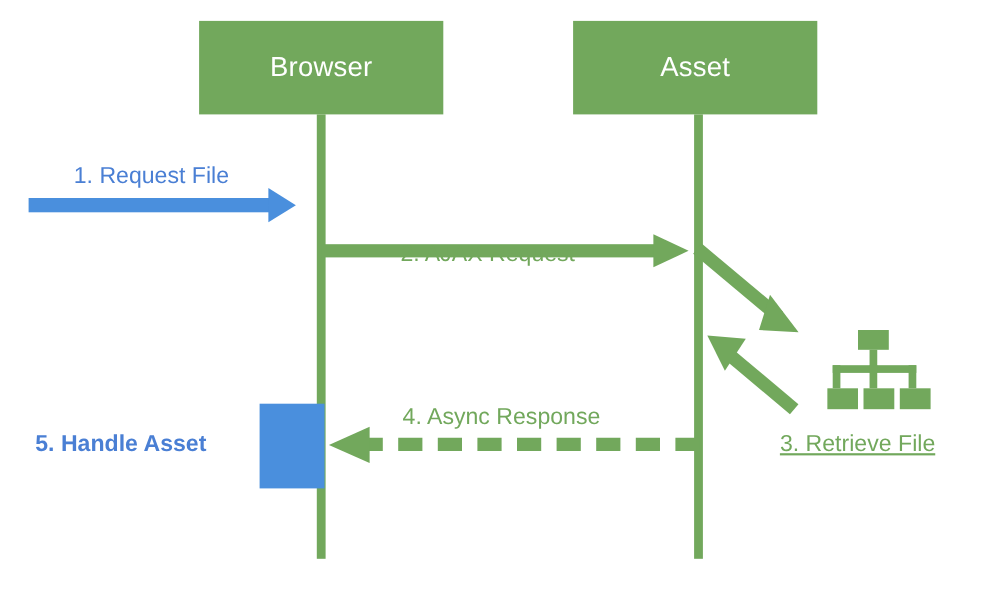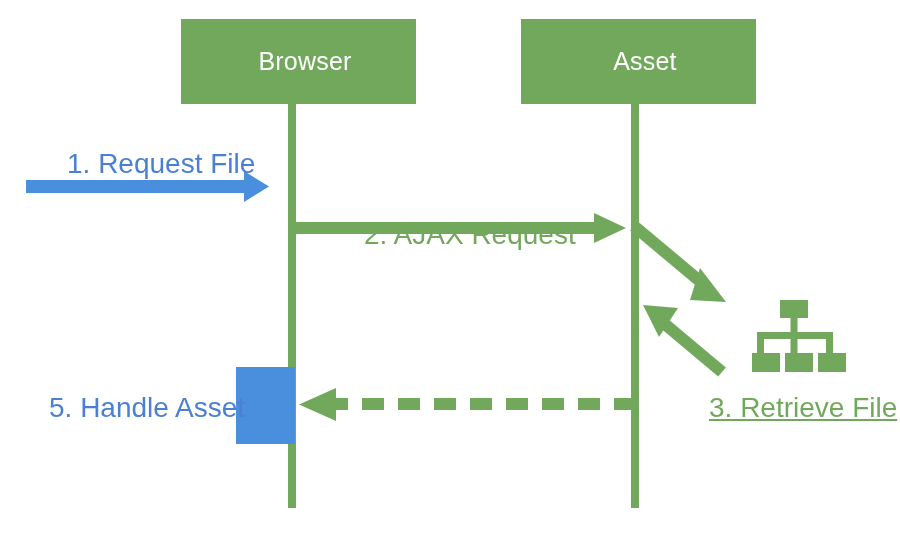--- a/index.html
+++ b/index.html
@@ -19,21 +19,20 @@
     overflow: hidden;
   }
 
   
   .participant {
     position: absolute;
     background: #72a85c;
     display: flex;
     align-items: center;
     justify-content: center;
-    padding-left: 13px;
   }
   .participant-label {
     color: #ffffff;
     font-size: 25px;
     font-weight: 400;
     letter-spacing: 0.2px;
     font-family: "Liberation Sans", sans-serif;
   }
   #box-browser { left: 181px; top: 19px; width: 222px; height: 85px; }
   #box-server  { left: 521px; top: 19px; width: 222px; height: 85px; }
@@ -53,32 +52,32 @@
     left: 236px;
     top: 367px;
     width: 59px;
     height: 77px;
     background: #4a8fdd;
   }
 
   
   .label {
     position: absolute;
-    font-size: 28px;
+    font-size: 21px;
     font-family: "Liberation Sans", sans-serif;
     white-space: nowrap;
     text-align: center;
   }
   .label-blue  { color: #4a7fd4; }
   .label-green { color: #72a85c; }
 
   #label-request  { left: 67px;  top: 148px; }
   #label-ajax     { left: 364px; top: 191px; margin-top: 28px; }
   #label-async    { left: 366px; top: 367px; }
-  #label-handle   { left: 49px;  top: 392px; }
+  #label-handle   { left: 32px;  top: 392px; font-weight: bold; }
   #label-retrieve { left: 709px; top: 392px; text-decoration: underline; }
 
   
   #arrow-layer {
     position: absolute;
     left: 0;
     top: 0;
     width: 900px;
     height: 537px;
     pointer-events: none;
@@ -155,16 +154,17 @@
     <rect x="33" y="55" width="28" height="19" fill="#72a85c"></rect>
     <rect x="66" y="55" width="28" height="19" fill="#72a85c"></rect>
   </svg>
 
   <div class="label label-blue" id="label-request">1. Request File</div>
 
   <div class="label label-green" id="label-ajax">2. AJAX Request</div>
 
   <div class="label label-green" id="label-retrieve">3. Retrieve File</div>
 
+  <div class="label label-green" id="label-async">4. Async Response</div>
 
   <div class="label label-blue" id="label-handle">5. Handle Asset</div>
 
 </div>
 
 </body></html>

